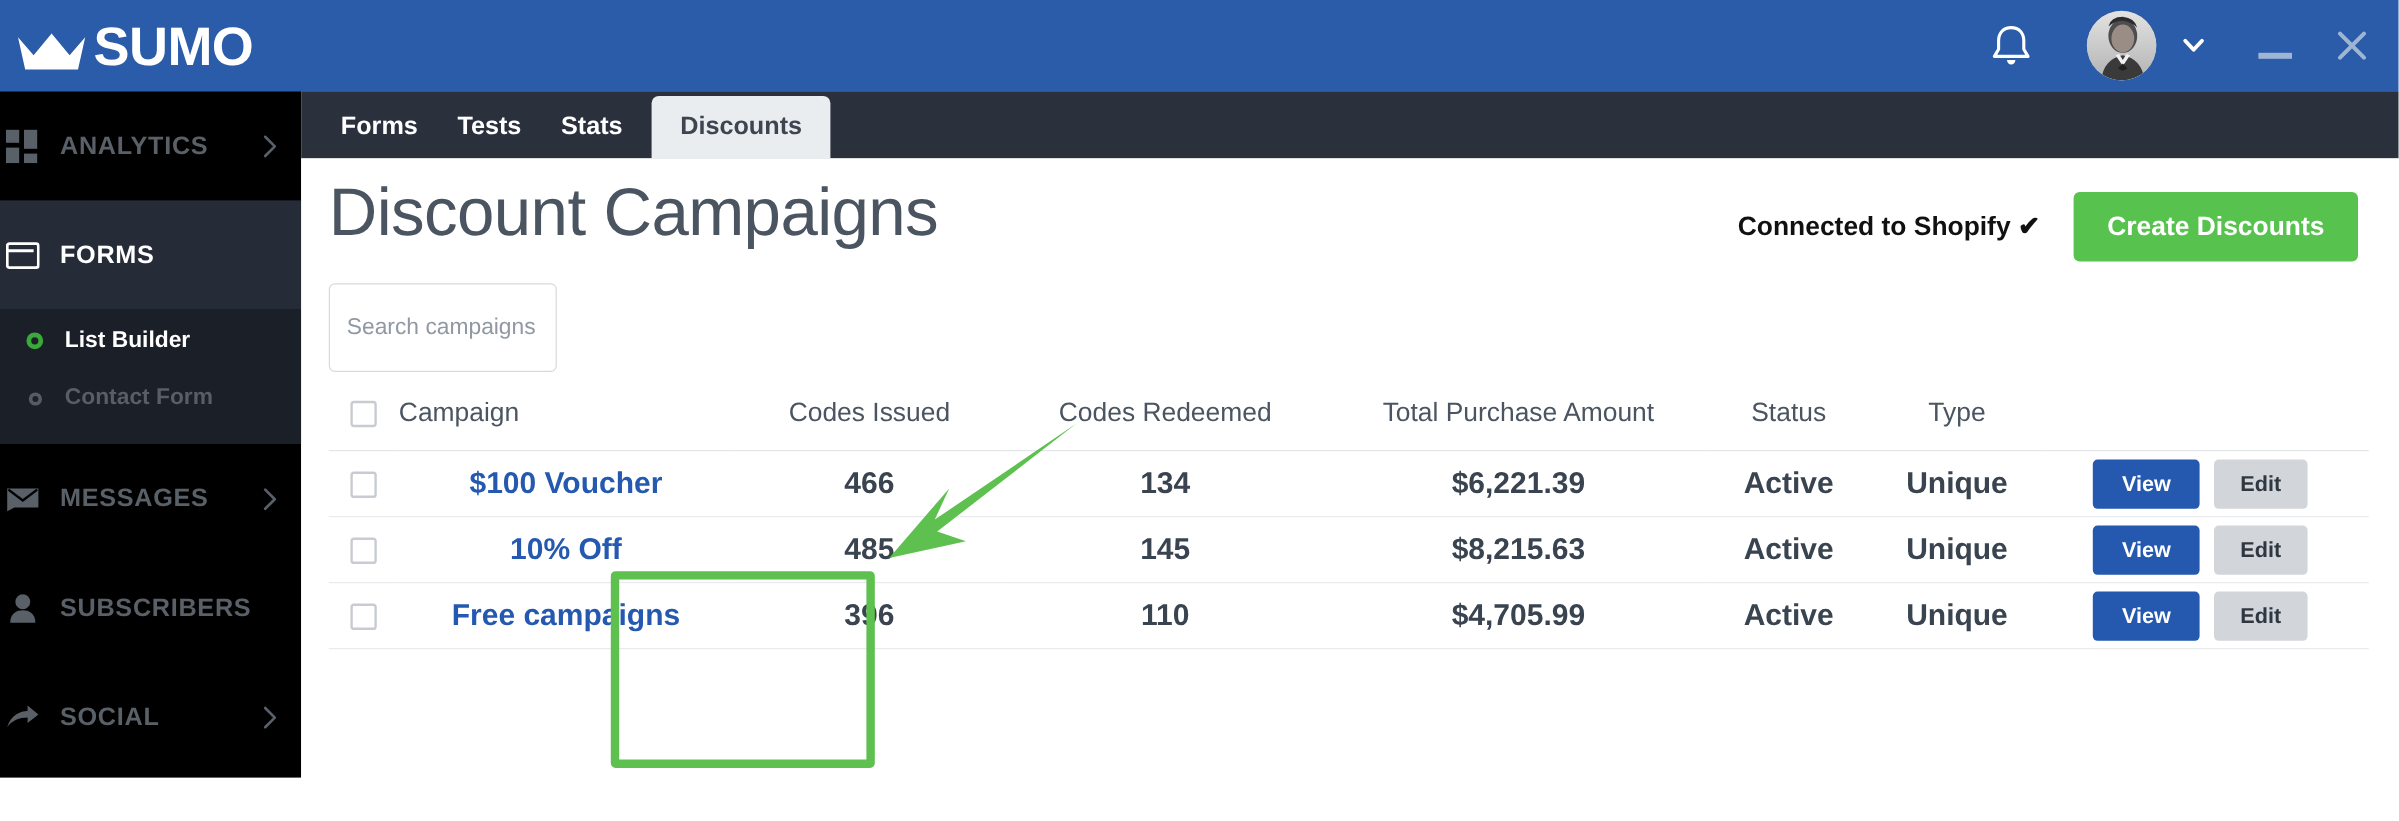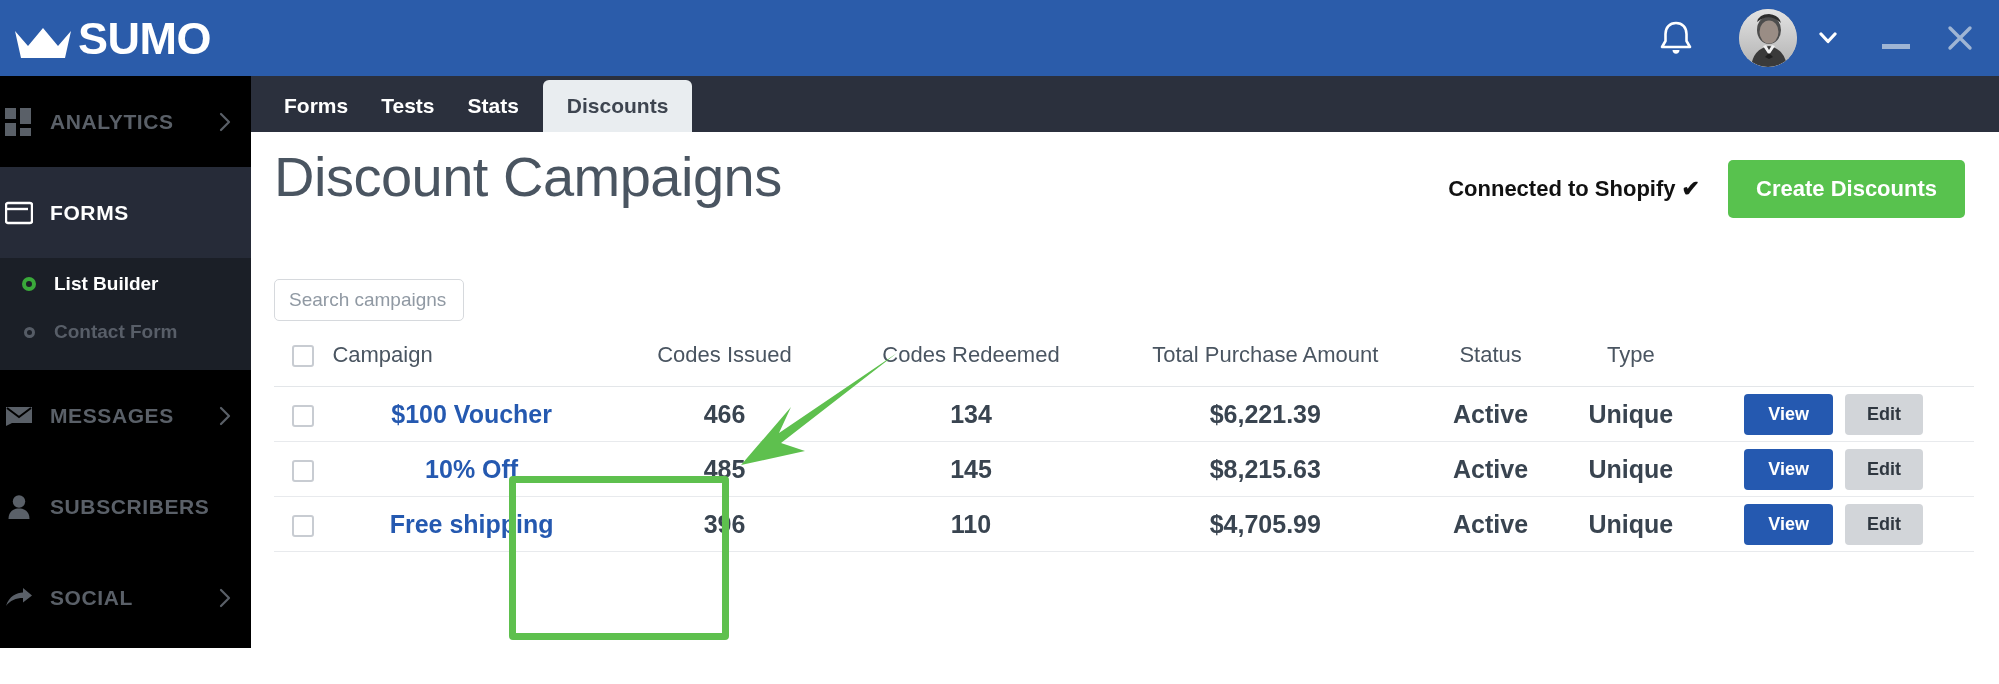--- a/index.html
+++ b/index.html
@@ -212,27 +212,26 @@
   }
   .search-row {
     padding-left: 23px;
     margin-top: -8px;
   }
   .search-input {
     width: 160px;
     height: 40px;
     border: 1px solid #d6d9dd;
     border-radius: 5px;
-    padding: 0 14px;
+    padding: 16px 14px;
     font-size: 19px;
     color: #4a5561;
     font-family: "Liberation Sans", sans-serif;
     outline: none;
     box-sizing: content-box;
-    margin-top: 43px;
   }
   .search-input::placeholder { color: #9099a3; }
 
   
   table.campaigns {
     width: 1700px;
     margin-top: 20px;
     margin-left: 23px;
     border-collapse: collapse;
     table-layout: fixed;
@@ -512,21 +511,21 @@
             <td class="cell-name"><a>10% Off</a></td>
             <td>485</td>
             <td>145</td>
             <td>$8,215.63</td>
             <td class="cell-status">Active</td>
             <td class="cell-type">Unique</td>
             <td class="actions-cell"><button class="btn-view">View</button><button class="btn-edit">Edit</button></td>
           </tr>
           <tr>
             <td class="cell-check"><span class="chk"></span></td>
-            <td class="cell-name"><a>Free shipping</a></td>
+            <td class="cell-name"><a>Free campaigns</a></td>
             <td>396</td>
             <td>110</td>
             <td>$4,705.99</td>
             <td class="cell-status">Active</td>
             <td class="cell-type">Unique</td>
             <td class="actions-cell"><button class="btn-view">View</button><button class="btn-edit">Edit</button></td>
           </tr>
         </tbody>
     </table>
 

